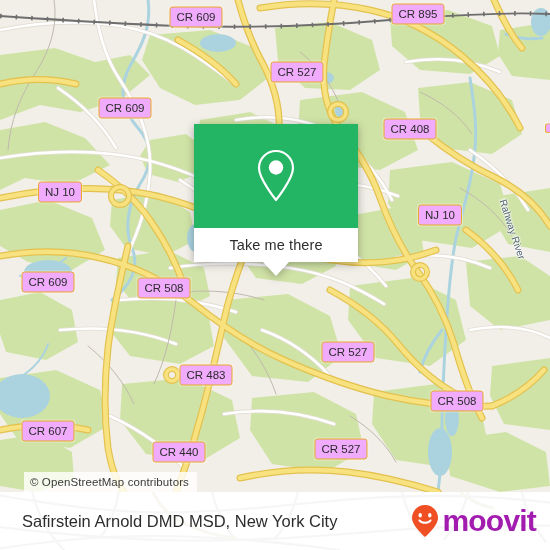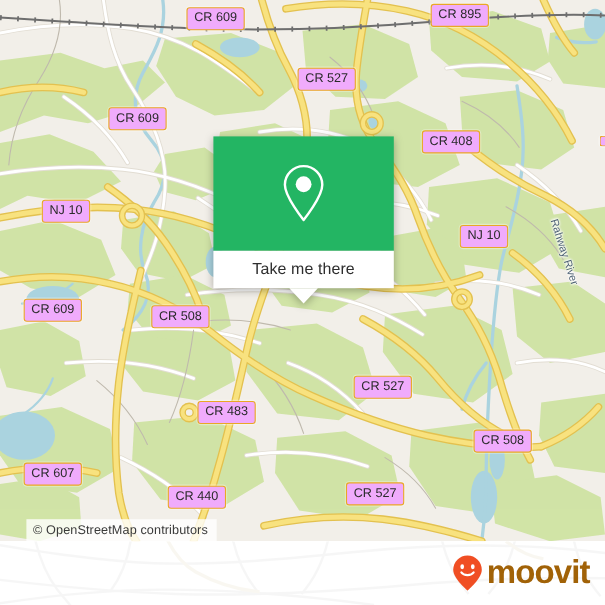--- a/index.html
+++ b/index.html
@@ -109,21 +109,21 @@
     white-space: nowrap;
     z-index: 2;
   }
   #brand {
     position: absolute; right: 14px; top: 50%;
     transform: translateY(-50%);
     display: flex; align-items: center; gap: 2px;
     z-index: 2;
   }
   #brand-word {
-    font-size: 30px; font-weight: bold; color: #a16207;
+    font-size: 30px; font-weight: bold; color: #a21caf;
     letter-spacing: -0.8px; line-height: 1;
   }
 </style>
 </head>
 <body>
 
 <div id="app">
 
   <div id="map">
 
@@ -355,20 +355,21 @@
         <path d="M470,-10 C466,14 458,32 444,48"></path>
         <path d="M520,-10 C524,16 532,34 546,50"></path>
         <path d="M-10,58 C40,50 90,44 150,44 C220,44 280,50 340,58"></path>
       </g>
       <g fill="none" stroke="#f4f0e4" stroke-width="3">
         <path d="M150,-6 C156,8 164,20 178,28 C196,38 214,44 236,46"></path>
         <path d="M460,0 C470,8 480,14 494,16"></path>
       </g>
     </svg>
 
+    <div id="footer-title">Safirstein Arnold DMD MSD, New York City</div>
 
     <div id="brand">
       <svg width="30" height="34" viewBox="0 0 30 34">
         <path d="M15 1 C7.8 1 2 6.8 2 14 C2 22 15 33 15 33 C15 33 28 22 28 14 C28 6.8 22.2 1 15 1 Z" fill="#f04e23"></path>
         <ellipse cx="10.2" cy="11.2" rx="1.7" ry="2.2" fill="#ffffff"></ellipse>
         <ellipse cx="19.8" cy="11.2" rx="1.7" ry="2.2" fill="#ffffff"></ellipse>
         <path d="M9.4 16.4 C11.6 19.6 18.4 19.6 20.6 16.4" fill="none" stroke="#ffffff" stroke-width="1.9" stroke-linecap="round"></path>
       </svg>
       <span id="brand-word">moovit</span>
     </div>

